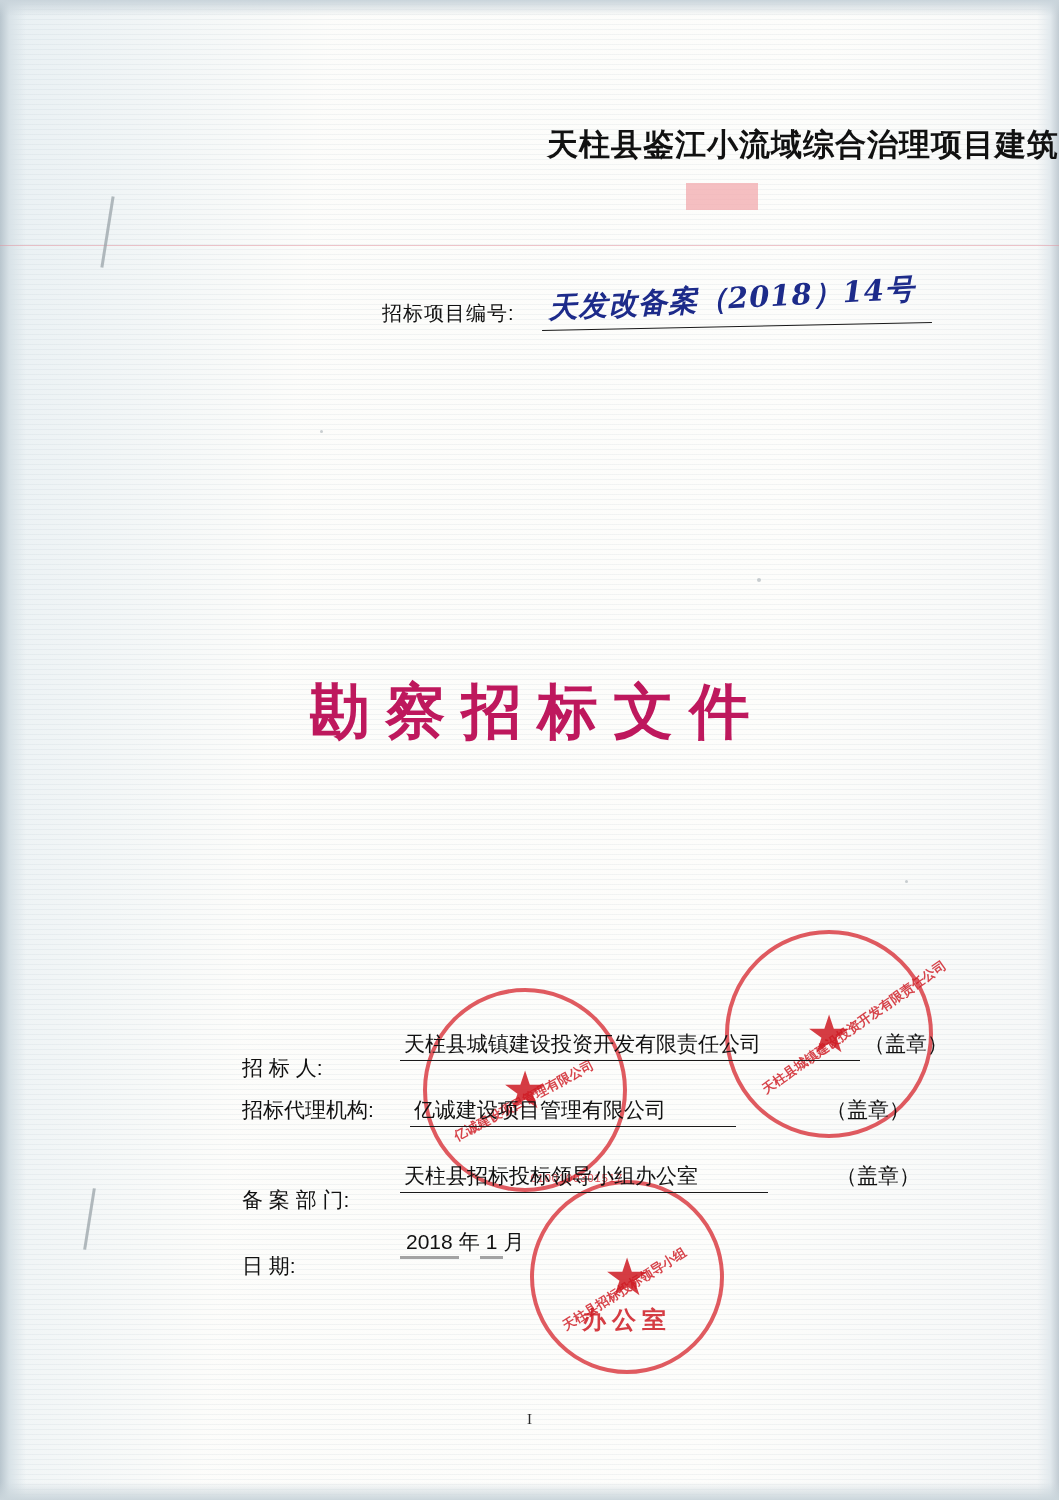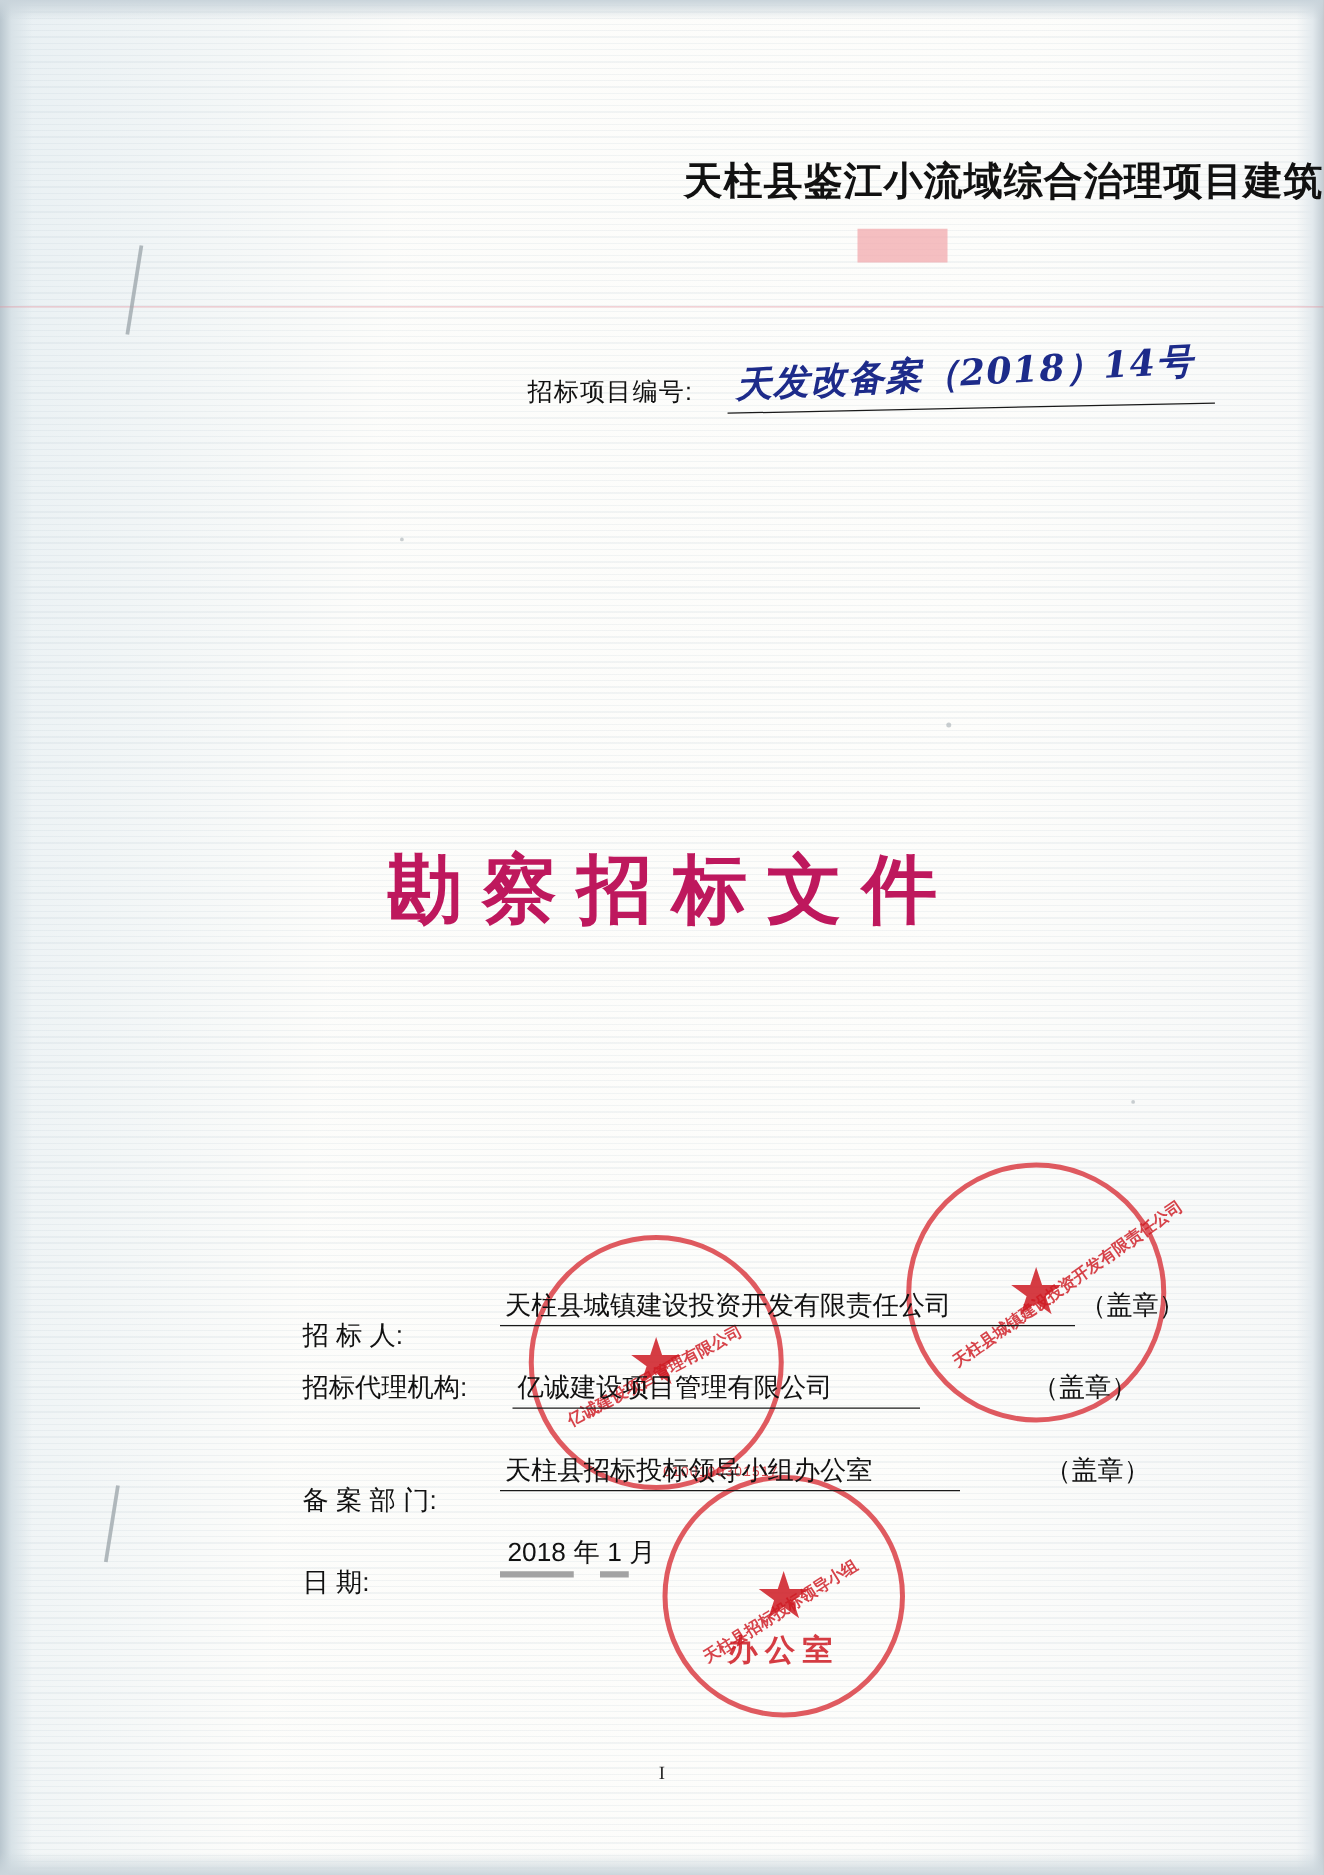--- a/index.html
+++ b/index.html
@@ -94,21 +94,20 @@
   }
 
   
   .projno {
     position: absolute;
     left: 382px;
     top: 300px;
     font-size: 20px;
     letter-spacing: 1px;
     color: #111;
-    margin-left: 40px;
   }
   .projno .hand {
     position: absolute;
     left: 166px;
     top: -21px;
     width: 372px;
     font-family: "DejaVu Serif", serif;
     font-size: 29px;
     font-style: italic;
     font-weight: bold;
@@ -170,21 +169,21 @@
   }
   .lbl-w1 { width: 158px; margin-top: 24px; }
   .lbl-w2 { width: 168px; }
 
   .val-w1 { min-width: 452px; }
   .val-w2 { min-width: 318px; }
   .val-w3 { min-width: 360px; }
 
   .date-row .num {
     display: inline-block;
-    border-bottom: 5px solid #a3a3a3;
+    border-bottom: 3px solid #a3a3a3;
     padding: 0 6px 2px 6px;
   }
 
   
   .seal {
     position: absolute;
     border-radius: 50%;
     border: 4px solid rgba(212,28,36,0.72);
     color: rgba(206,26,34,0.82);
     pointer-events: none;

